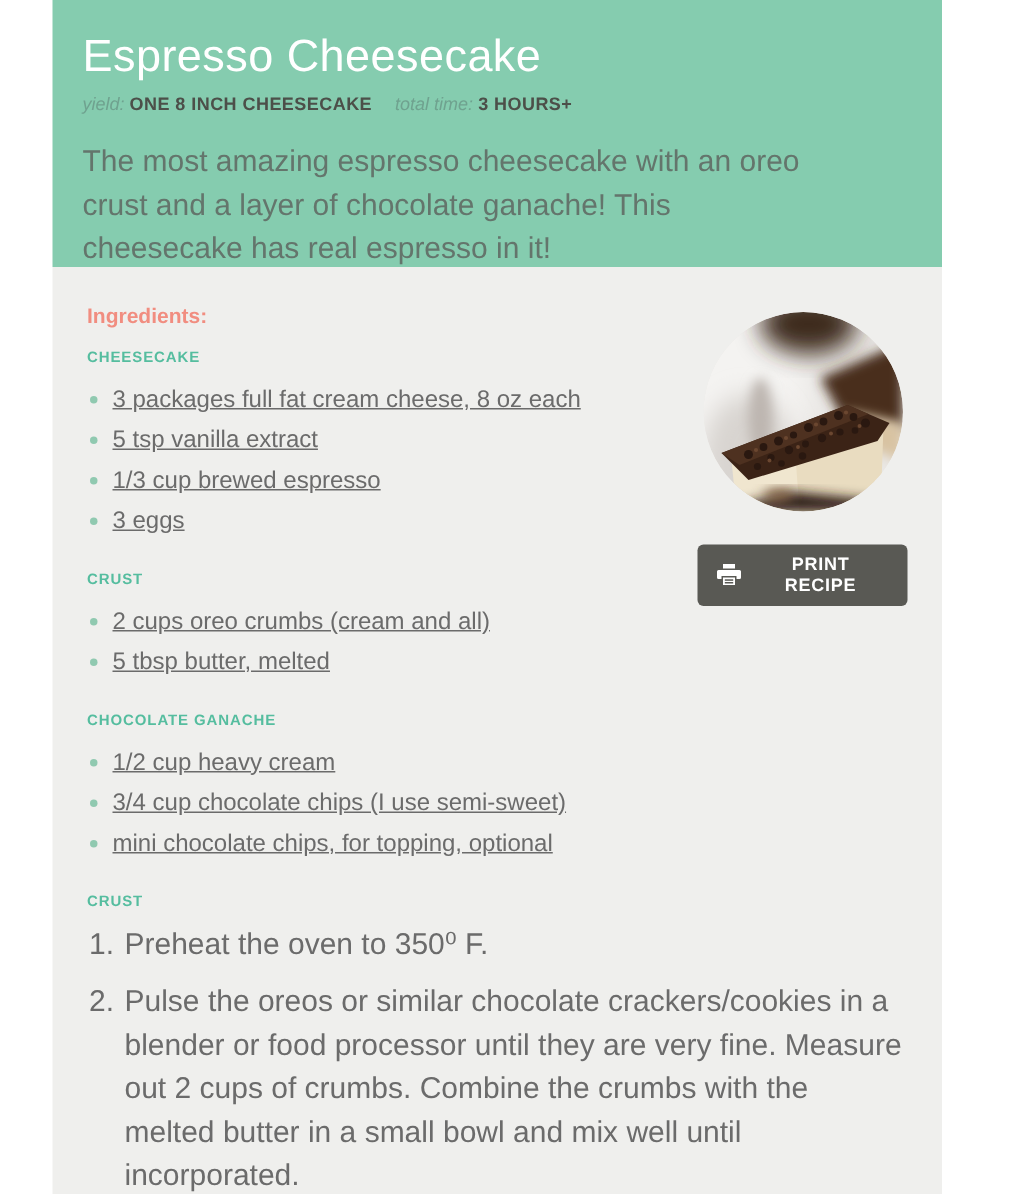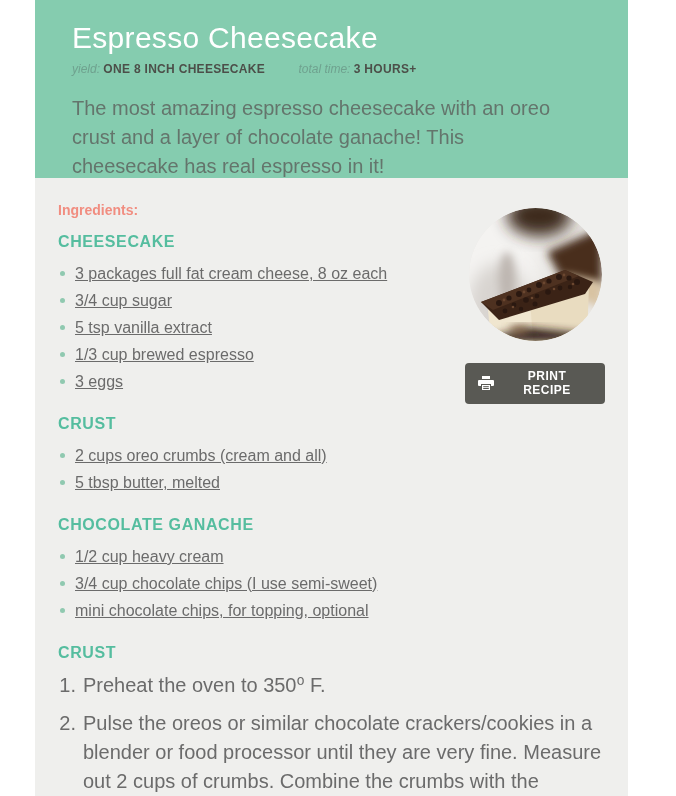--- a/index.html
+++ b/index.html
@@ -21,21 +21,21 @@
     width: 676px;
   }
   .page { width: 676px; min-height: 796px; background: #ffffff; }
   .card {
     margin-left: 35px;
     width: 593px;
   }
   
   .card-header {
     background: var(--accent-green);
-    padding: 20px 70px 36px 37px;
+    padding: 20px 70px 36px 20px;
     height: 178px;
   }
   .recipe-title {
     color: #ffffff;
     font-size: 30px;
     font-weight: 300;
     letter-spacing: 0.3px;
     line-height: 1.2;
   }
   .meta-row {
@@ -44,21 +44,21 @@
   }
   .meta-label {
     font-style: italic;
     color: var(--meta-label);
   }
   .meta-value {
     font-weight: bold;
     color: var(--meta-value);
     letter-spacing: 0.3px;
   }
-  .meta-gap { margin-left: 30px; font-style: italic; }
+  .meta-gap { margin-left: 12px; font-style: italic; }
   .recipe-description {
     margin-top: 18px;
     font-size: 20px;
     line-height: 29px;
     color: var(--description-text);
     max-width: 500px;
   }
   
   .card-body {
     background: var(--card-body-bg);
@@ -67,21 +67,21 @@
     position: relative;
   }
   .section-heading {
     color: var(--heading-coral);
     font-size: 14px;
     font-weight: 700;
     line-height: 1.2;
   }
   .group-title {
     color: var(--subheading-teal);
-    font-size: 16px;
+    font-size: 10px;
     font-weight: bold;
     letter-spacing: 0.6px;
     margin-top: 20px;
     margin-bottom: 9px;
   }
   .section-heading + .group-title { margin-top: 14px; }
   ul.ingredient-list { list-style: none; }
   ul.ingredient-list li {
     position: relative;
     padding-left: 17px;
@@ -256,21 +256,20 @@
           </span>
           <span>PRINT RECIPE</span>
         </button>
       </div>
 
       <h2 class="section-heading">Ingredients:</h2>
 
       <h3 class="group-title">CHEESECAKE</h3>
       <ul class="ingredient-list">
         <li>3 packages full fat cream cheese, 8 oz each</li>
-        <li>3/4 cup sugar</li>
         <li>5 tsp vanilla extract</li>
         <li>1/3 cup brewed espresso</li>
         <li>3 eggs</li>
       </ul>
 
       <h3 class="group-title">CRUST</h3>
       <ul class="ingredient-list">
         <li>2 cups oreo crumbs (cream and all)</li>
         <li>5 tbsp butter, melted</li>
       </ul>

